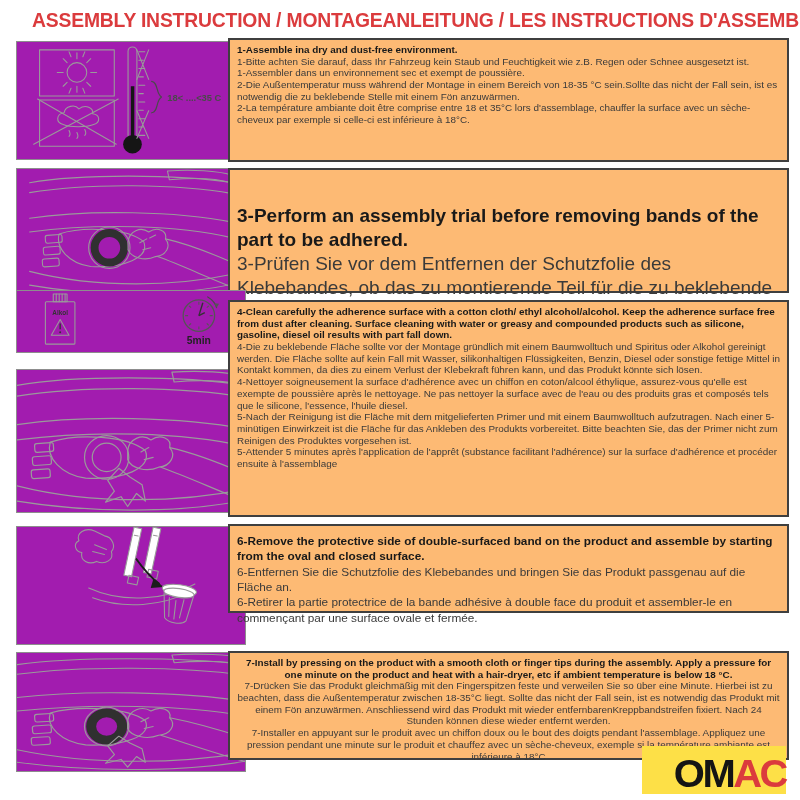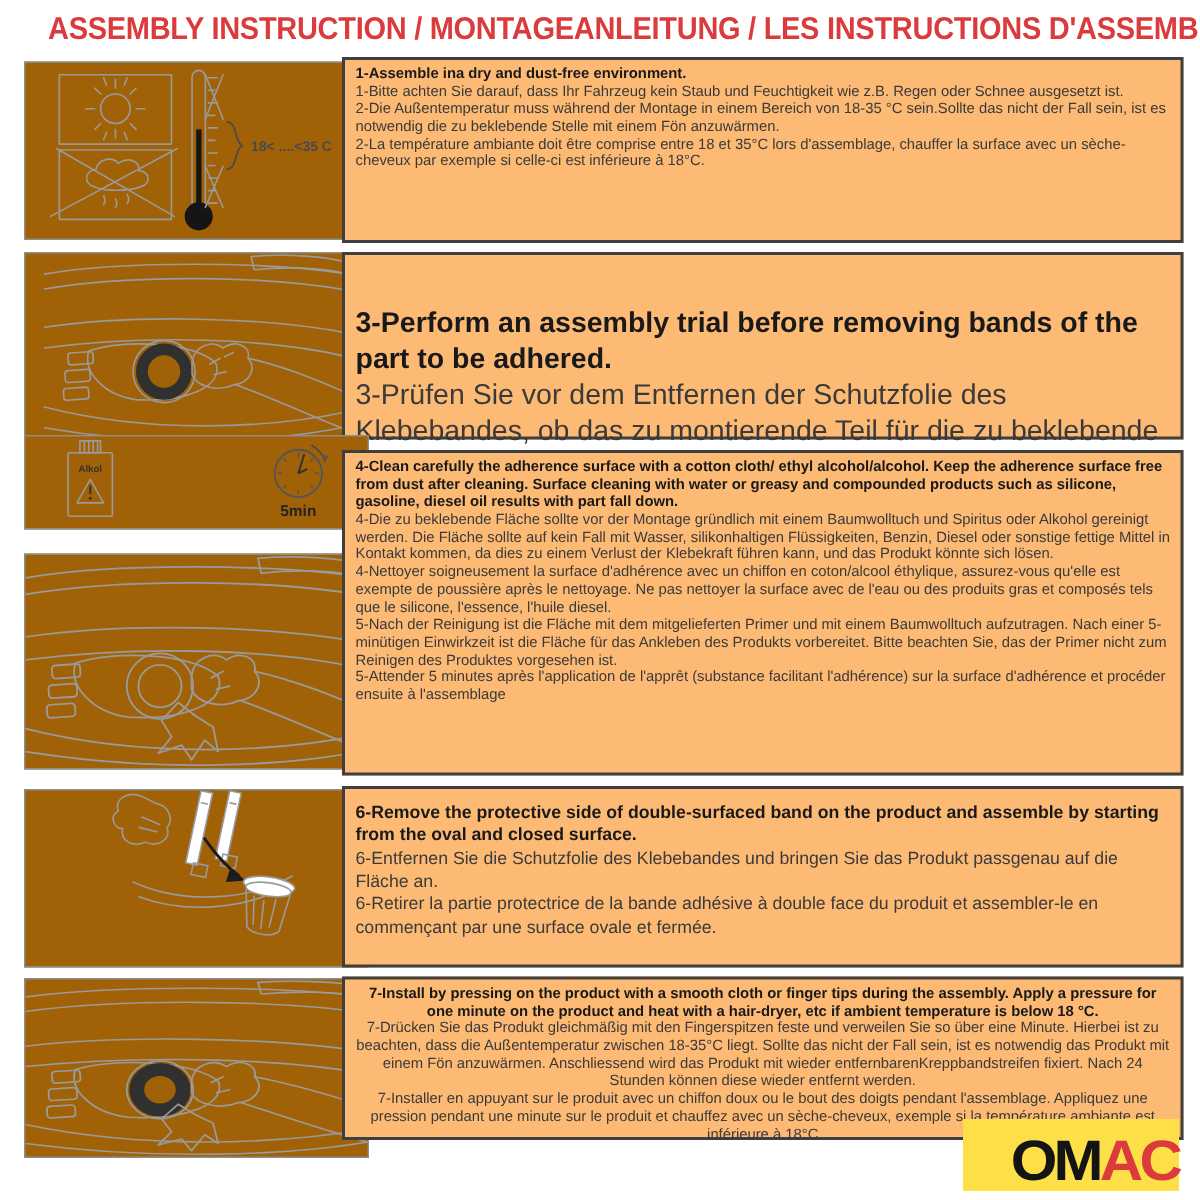--- a/index.html
+++ b/index.html
@@ -7,29 +7,29 @@
   .abs{position:absolute;box-sizing:border-box;}
   
   .title{top:4px;left:0;width:800px;height:32px;text-align:center;color:#db3b3d;
     font-weight:bold;font-size:21px;letter-spacing:-0.2px;transform:scaleX(0.92);
     transform-origin:center;white-space:nowrap;line-height:32px;}
   
   .tcell{left:228px;width:561px;border:2px solid #3f3f3f;background:#fdba74;padding:4px 7px;}
   .c1{top:38px;height:124px;}
   .c2{top:168px;height:125px;padding-top:34px;}
   .c3{top:300px;height:217px;}
-  .c4{top:524px;height:121px;padding-top:8px;}
+  .c4{top:524px;height:89px;padding-top:8px;}
   .c5{top:651px;height:109px;text-align:center;}
   .tcell p{margin:0;font-size:9.9px;line-height:1.18;color:#3a3a3a;}
   .tcell p.en{font-weight:bold;color:#191919;}
   .tcell p.gap{margin-top:11px;}
   .c2 p{font-size:19px;line-height:1.26;}
   .c4 p{font-size:11.8px;line-height:1.3;}
   
-  .icell{left:16px;width:230px;border:1.5px solid #8d8d8d;background:#a16207;}
+  .icell{left:16px;width:230px;border:1.5px solid #8d8d8d;background:#a21caf;}
   .b1{top:41px;height:119px;}
   .b2{top:168px;height:127px;}
   .b3a{top:290px;height:63px;}
   .b3b{top:369px;height:144px;}
   .b4{top:526px;height:119px;}
   .b5{top:652px;height:120px;}
   .icell svg{display:block;width:100%;height:100%;}
   .ln{fill:none;stroke:#9a9a9a;stroke-width:1.1;stroke-linecap:round;stroke-linejoin:round;}
   .lnB{fill:none;stroke:#4a4a4a;stroke-width:1.2;stroke-linecap:round;stroke-linejoin:round;}
   svg text{font-family:"Liberation Sans",sans-serif;}
@@ -63,20 +63,21 @@
       <path class="ln" d="M109,8 L121,38 M121,8 L109,38 M109,70 L121,98 M121,70 L109,98"></path>
       <path class="lnB" d="M124,40 C131,41 128,52 134,56 C128,60 131,71 124,72"></path>
     </g>
     <text x="140" y="60" font-size="9.5" font-weight="bold" fill="#4a4a4a">18&lt; ....&lt;35 C</text>
   </svg>
 </div>
 
 <div class="abs tcell c1">
   <p class="en">1-Assemble ina dry and dust-free environment.</p>
   <p class="de">1-Bitte achten Sie darauf, dass Ihr Fahrzeug kein Staub und Feuchtigkeit wie z.B. Regen oder Schnee ausgesetzt ist.</p>
+  <p class="fr">1-Assembler dans un environnement sec et exempt de poussière.</p>
   <p class="de">2-Die Außentemperatur muss während der Montage in einem Bereich von 18-35 °C  sein.Sollte das nicht der Fall sein, ist es notwendig die zu beklebende Stelle mit einem Fön anzuwärmen.</p>
   <p class="fr">2-La température ambiante doit être comprise entre 18 et 35°C lors d'assemblage, chauffer la surface avec un sèche-cheveux par exemple si celle-ci est inférieure à 18°C.</p>
 </div>
 
 <div class="abs icell b2">
   <svg viewBox="0 0 206 127">
     <path class="ln" d="M0,14 C50,5 150,5 206,14"></path>
     <path class="ln" d="M0,24 C60,14 150,15 206,25"></path>
     <path class="ln" d="M140,2 C165,0 192,2 205,6 L205,14 C188,9 162,9 142,11 Z"></path>
     <path class="ln" d="M0,50 C60,41 150,43 206,54"></path>

